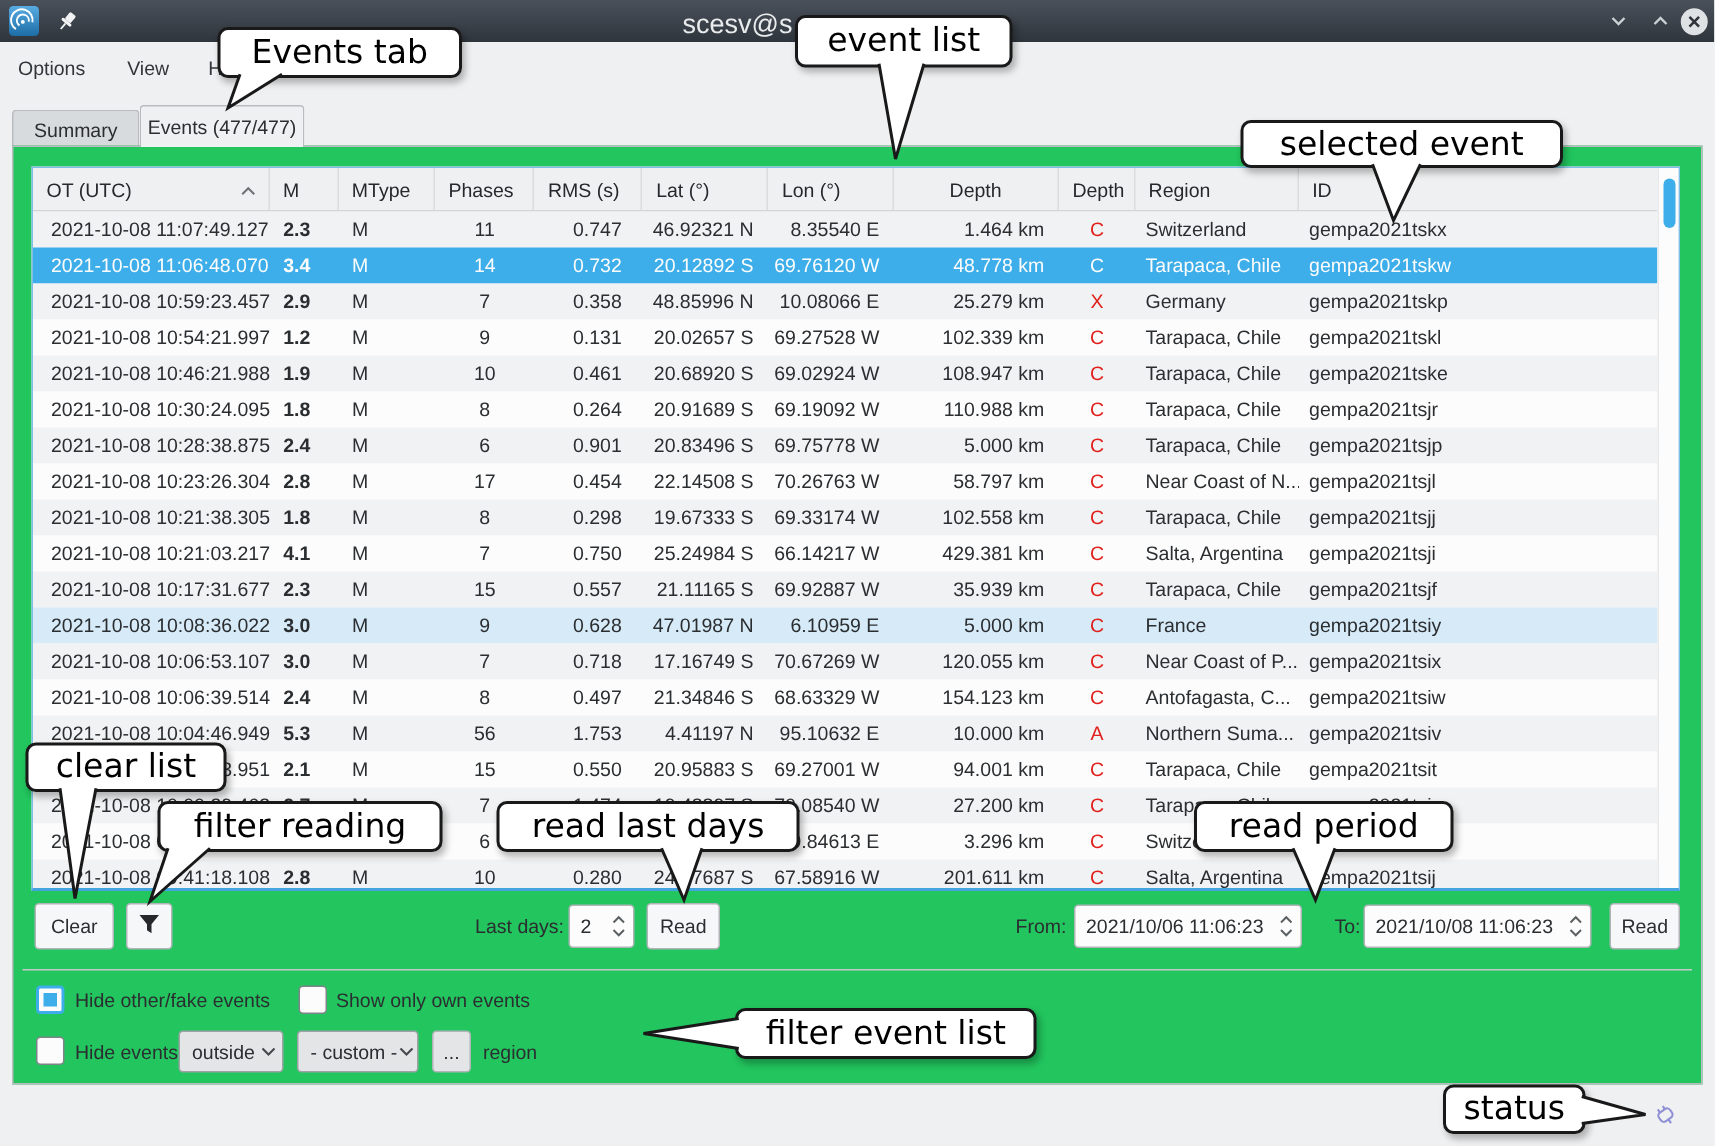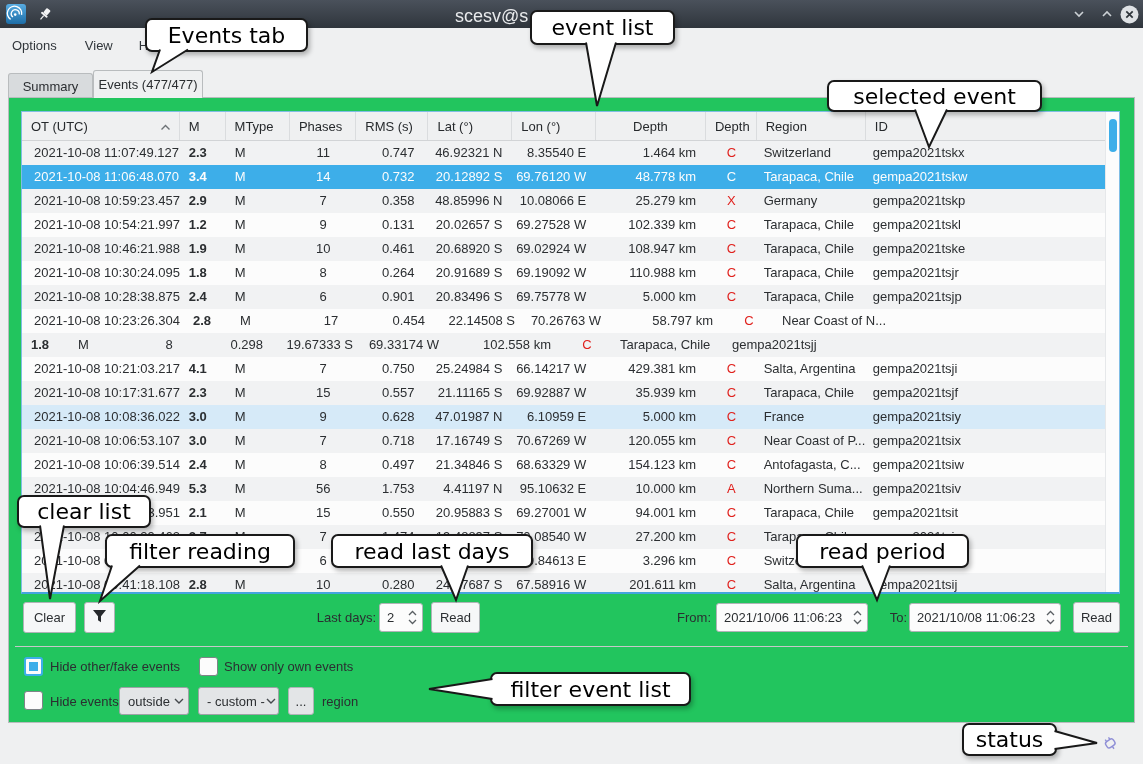--- a/index.html
+++ b/index.html
@@ -285,22 +285,24 @@
             <div class="td c0">2021-10-08 10:23:26.304</div>
             <div class="td c1">2.8</div>
             <div class="td c2">M</div>
             <div class="td c3">17</div>
             <div class="td c4">0.454</div>
             <div class="td c5">22.14508 S</div>
             <div class="td c6">70.26763 W</div>
             <div class="td c7">58.797 km</div>
             <div class="td c8">C</div>
             <div class="td c9">Near Coast of N...</div>
-          </div>
-          <div class="tr">
+            <div class="td c10">gempa2021tsjl</div>
+          </div>
+          <div class="tr">
+            <div class="td c0">2021-10-08 10:21:38.305</div>
             <div class="td c1">1.8</div>
             <div class="td c2">M</div>
             <div class="td c3">8</div>
             <div class="td c4">0.298</div>
             <div class="td c5">19.67333 S</div>
             <div class="td c6">69.33174 W</div>
             <div class="td c7">102.558 km</div>
             <div class="td c8">C</div>
             <div class="td c9">Tarapaca, Chile</div>
             <div class="td c10">gempa2021tsjj</div>

